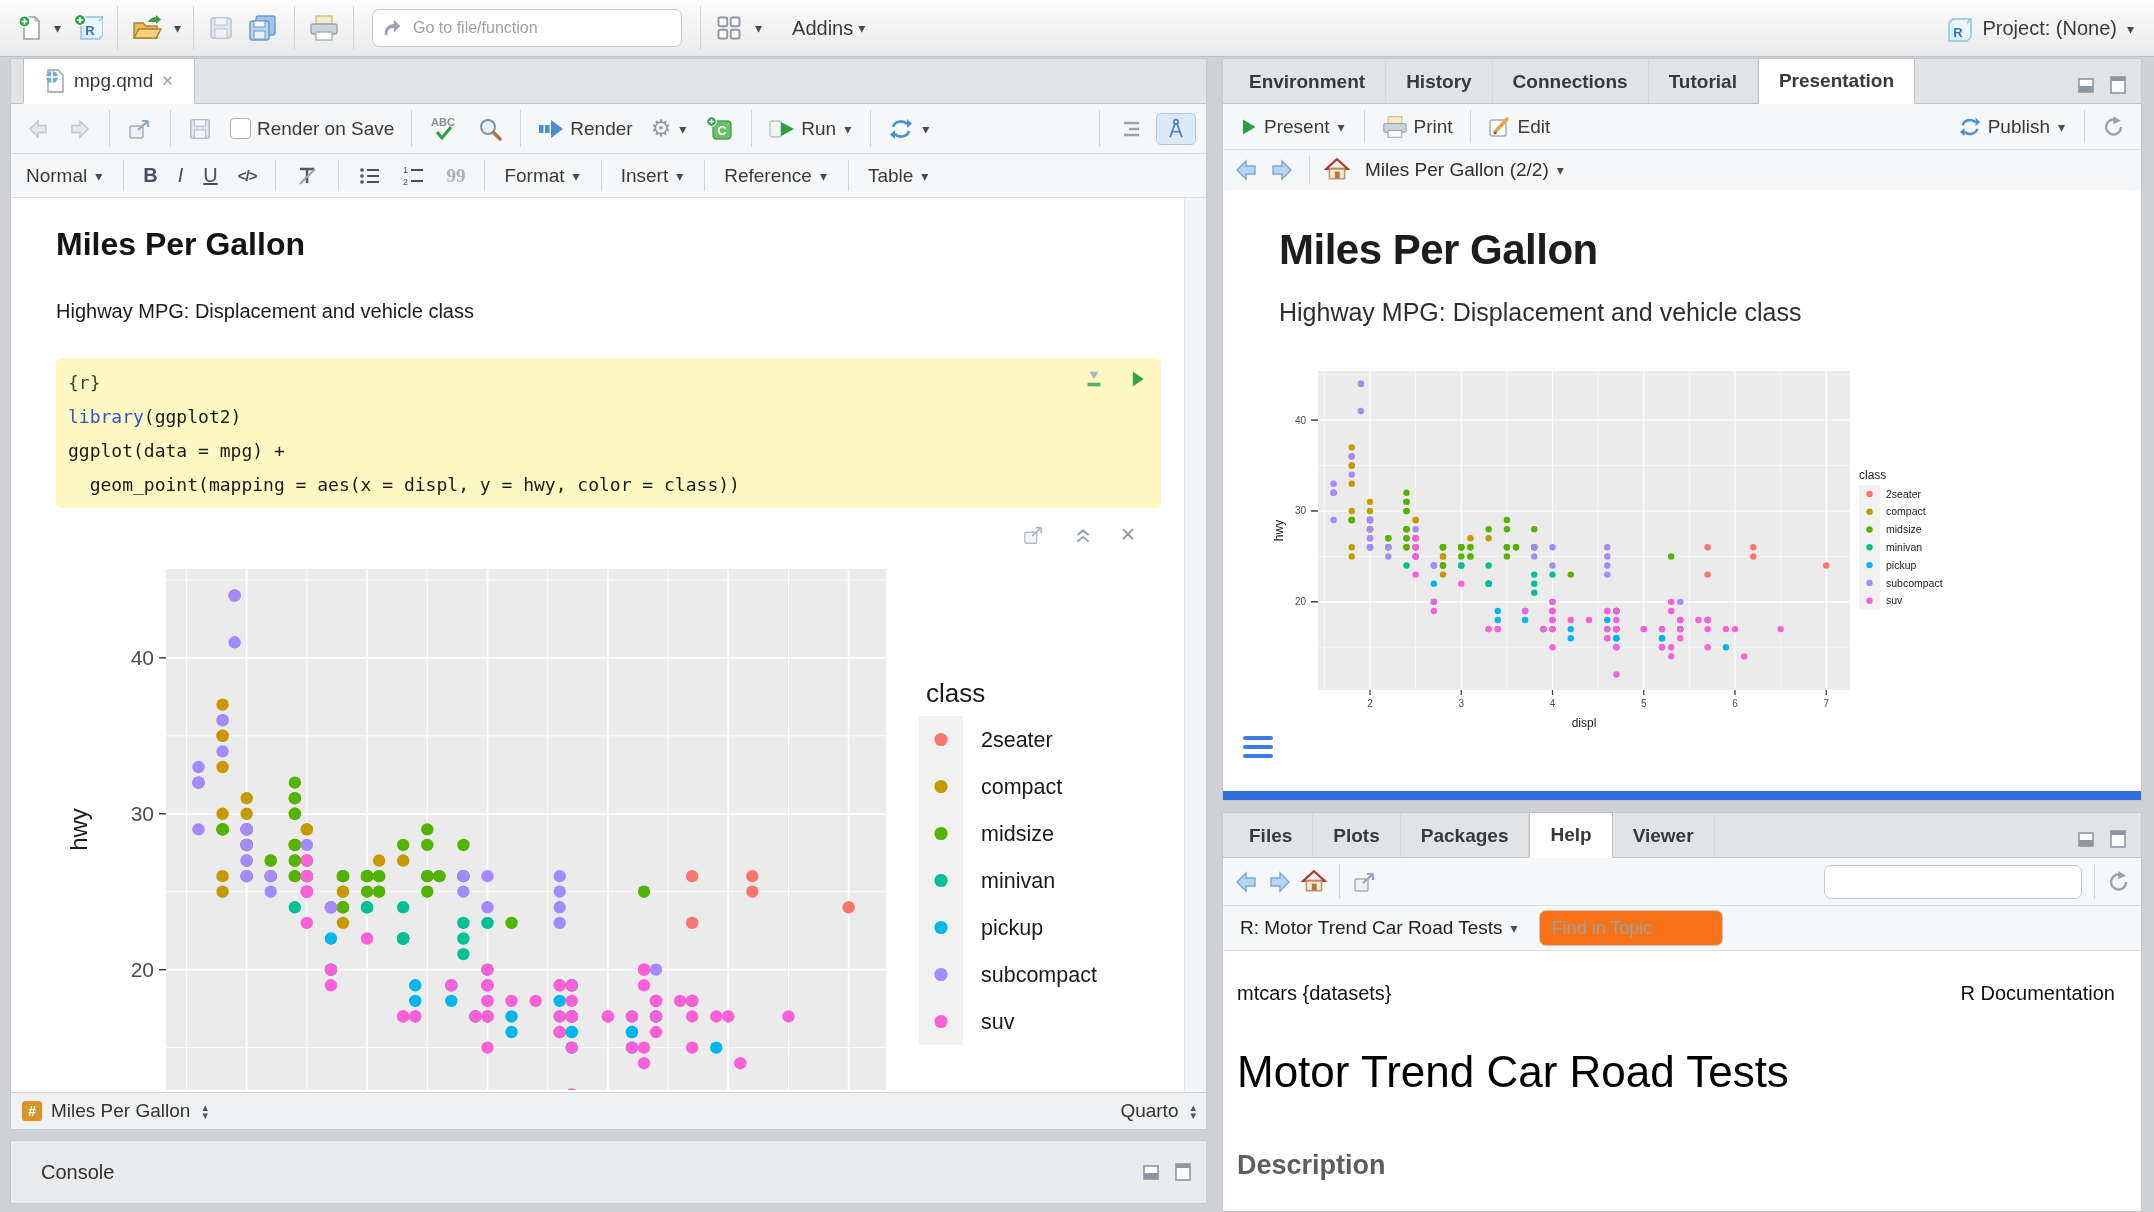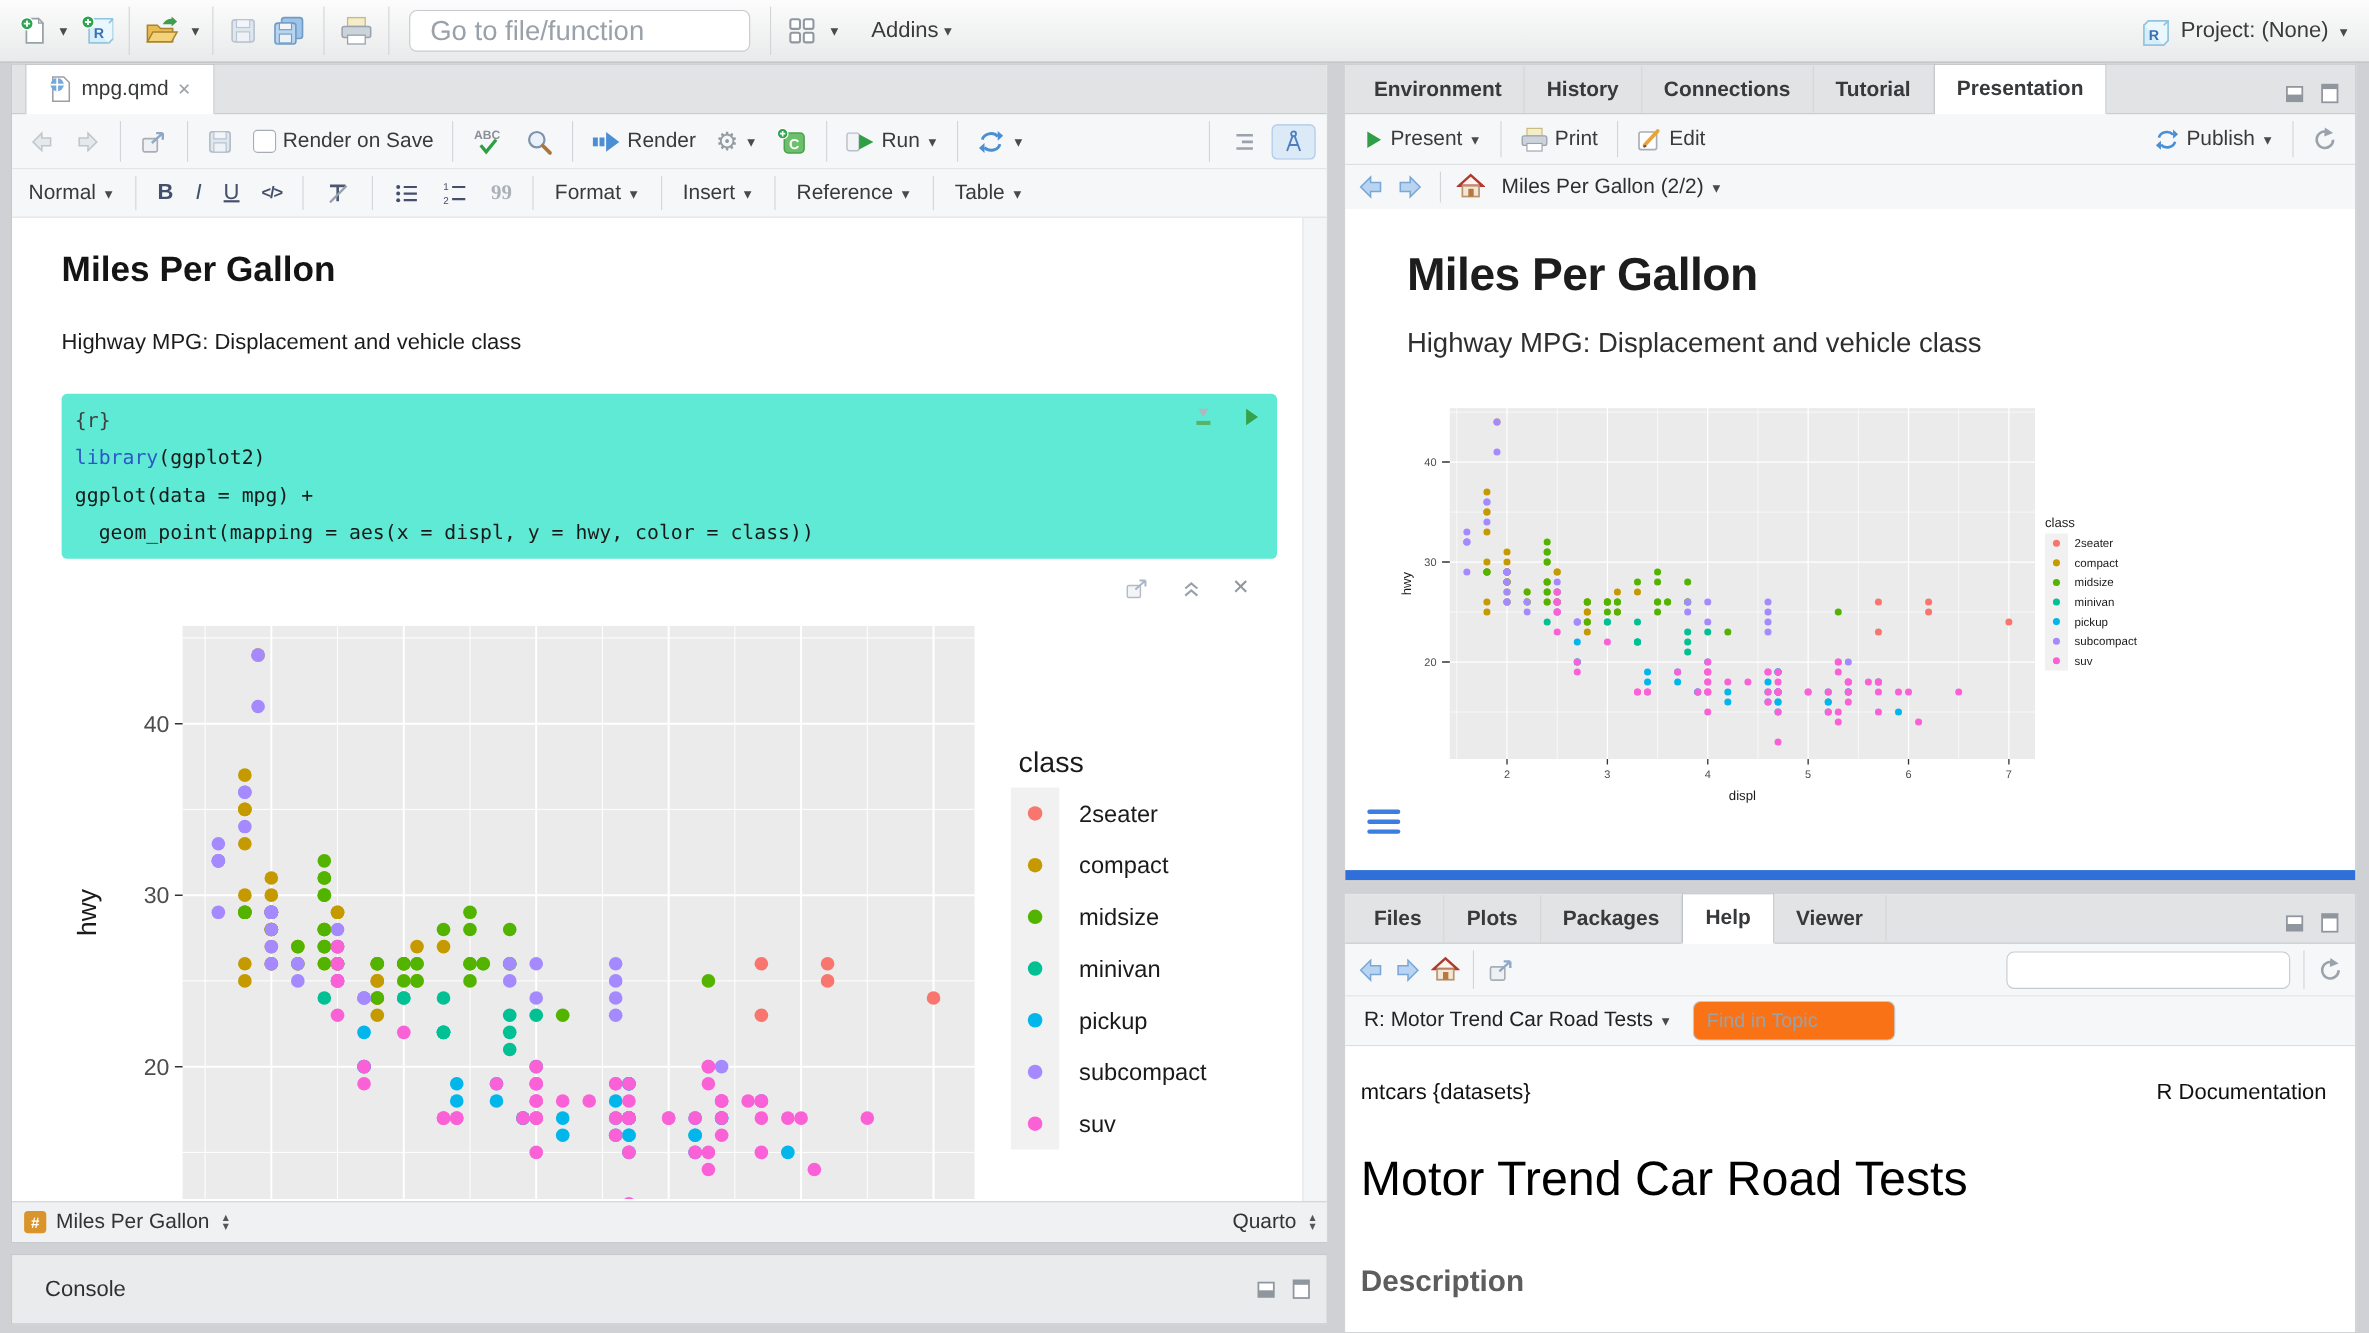--- a/index.html
+++ b/index.html
@@ -7,21 +7,21 @@
        font-family:"Liberation Sans","DejaVu Sans",sans-serif;color:#303030;}
   .abs{position:absolute;}
   .vsep{width:1px;background:#d2d4d7;align-self:stretch;margin:6px 4px;}
   .caret{font-size:14px;color:#4a4a4a;line-height:1;padding:0 2px;}
   
   .main-toolbar{left:0;top:0;width:2154px;height:57px;background:linear-gradient(#fcfcfc,#e9eaeb);
     border-bottom:1px solid #bfc2c5;display:flex;align-items:center;padding-left:14px;box-sizing:border-box;gap:6px;}
   .tb-btn{display:flex;align-items:center;gap:3px;padding:3px 4px;border-radius:4px;cursor:default;}
   .goto-box{display:flex;align-items:center;width:292px;height:36px;background:#fff;border:1px solid #c6c9cd;
     border-radius:7px;margin:0 8px;padding:0 8px;gap:8px;}
-  .goto-box input{border:none;outline:none;flex:1;font-size:25px;color:#333;background:transparent;
+  .goto-box input{border:none;outline:none;flex:1;font-size:16px;color:#333;background:transparent;
     font-family:inherit;}
   .goto-box input::placeholder{color:#9aa1a8;}
   .proj-right{position:absolute;right:18px;top:0;height:57px;display:flex;align-items:center;gap:8px;}
   .proj-label{font-size:20px;color:#3a3a3a;}
   .tb-label{font-size:20px;color:#3a3a3a;}
   
   .pane{background:#fff;border:1px solid #c7cacc;box-sizing:border-box;}
   .tabbar{display:flex;align-items:flex-end;background:#e2e3e5;border-bottom:1px solid #c0c3c6;height:44px;}
   .tab{display:flex;align-items:center;gap:8px;padding:0 20px;height:43px;font-size:19px;font-weight:600;
     color:#37393b;border-right:1px solid #d4d6d8;cursor:default;}
@@ -30,21 +30,21 @@
   .panetoolbar{display:flex;align-items:center;background:#f6f7f8;border-bottom:1px solid #dcdee0;
     padding:0 10px;gap:8px;box-sizing:border-box;}
   .pt-btn{display:flex;align-items:center;gap:6px;padding:2px 5px;border-radius:4px;justify-content:space-between;}
   .pt-label{font-size:19px;color:#3a3a3a;}
   .minmax{margin-left:auto;display:flex;gap:10px;align-items:center;padding-right:12px;padding-bottom:8px;}
   
   .fmt-label{font-size:19px;color:#3a3a3a;}
   .fmt-glyph{font-size:20px;font-weight:700;color:#44506b;}
   .doc-h1{position:absolute;left:45px;top:28px;font-size:32px;font-weight:700;color:#141414;}
   .doc-sub{position:absolute;left:45px;top:102px;font-size:20px;color:#1b1b1b;}
-  .chunk{position:absolute;left:45px;top:160px;width:1105px;height:150px;background:#5eead4;border-radius:5px;}
+  .chunk{position:absolute;left:45px;top:160px;width:1105px;height:150px;background:#fef9c3;border-radius:5px;}
   .chunk pre{margin:0;padding:8px 0 0 12px;font-family:"DejaVu Sans Mono","Liberation Mono",monospace;
     font-size:18px;line-height:34px;color:#1a1a1a;white-space:pre;}
   .kw{color:#2f55c9;}
   .chunk-hd{color:#3f3f3f;}
   .chunk-icons{position:absolute;right:14px;top:10px;display:flex;gap:22px;align-items:center;}
   .out-icons{position:absolute;right:48px;top:325px;display:flex;gap:26px;align-items:center;}
   .statusbar{display:flex;align-items:center;background:#eff1f2;border-top:1px solid #cfd2d4;
     padding:0 10px;font-size:19px;color:#333;gap:8px;}
   .stepper{display:inline-flex;flex-direction:column;line-height:8px;font-size:11px;color:#555;margin-left:4px;}
   .scroll-gutter{position:absolute;right:0;top:139px;bottom:36px;width:21px;background:#f3f5f6;border-left:1px solid #e2e4e6;}

